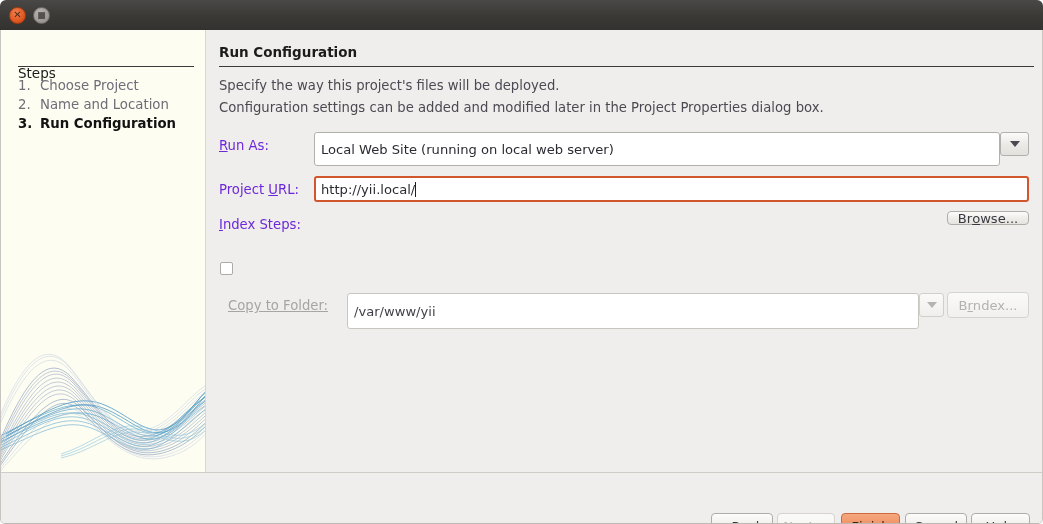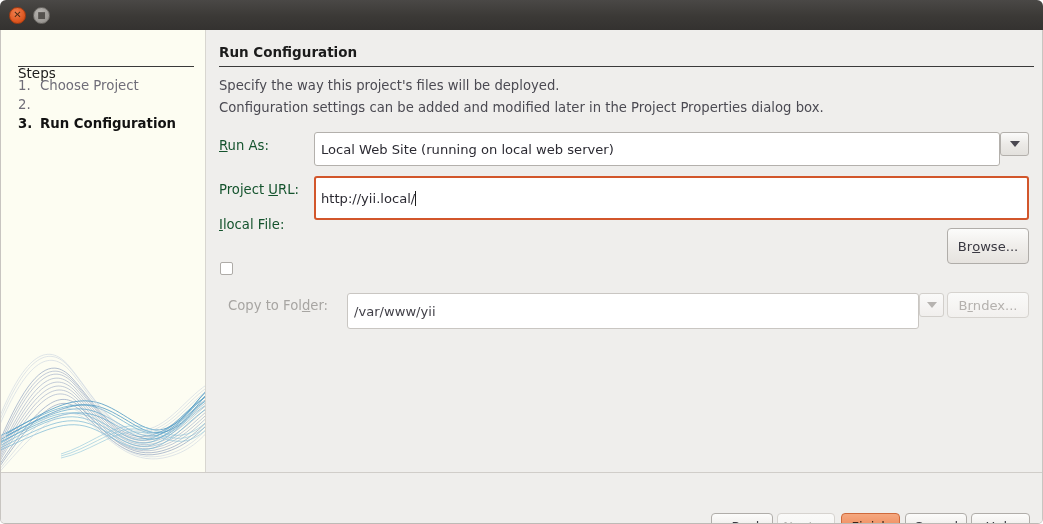--- a/index.html
+++ b/index.html
@@ -159,21 +159,21 @@
     color: #4b4a52;
     white-space: nowrap;
   }
   .desc.l1 { top: 48px; }
   .desc.l2 { top: 70px; }
 
   
   .row-label {
     position: absolute;
     font-size: 13.2px;
-    color: #14532d;
+    color: #6d28d9;
     white-space: nowrap;
   }
   .row-label.disabled { color: #a7a5a2; }
   .mn { text-decoration: underline; }
 
   .field {
     position: absolute;
     box-sizing: border-box;
     background: #ffffff;
     border: 1px solid #b3b0ac;
@@ -297,20 +297,21 @@
     <div class="steps-panel">
       <div class="steps-title">Steps</div>
       <div class="steps-rule"></div>
       <div class="steps-list">
         <div class="step-row">
           <span class="step-num">1.</span>
           <span class="step-label">Choose Project</span>
         </div>
         <div class="step-row">
           <span class="step-num">2.</span>
+          <span class="step-label">Name and Location</span>
         </div>
         <div class="step-row current">
           <span class="step-num">3.</span>
           <span class="step-label">Run Configuration</span>
         </div>
       </div>
 
       <div class="wave-art">
         <svg width="204" height="130" viewBox="0 0 204 130" xmlns="http://www.w3.org/2000/svg">
           <g fill="none" stroke-width="0.7" opacity="0.85">
@@ -369,35 +370,35 @@
 
       <div class="row-label" style="left:13px; top:108px;"><span class="mn">R</span><span>un As:</span></div>
       <div class="field" style="left:108px; top:102px; width:686px; height:24px;">
           <span>Local Web Site (running on local web server)</span>
         </div>
       <div class="combo-arrow-btn" style="left:794px; top:102px; width:29px; height:24px;">
         <span class="tri-down"></span>
       </div>
 
       <div class="row-label" style="left:13px; top:152px;"><span>Project </span><span class="mn">U</span><span>RL:</span></div>
-      <div class="field focused" style="left:108px; top:146px; width:715px; height:44px;">
+      <div class="field focused" style="left:108px; top:146px; width:715px; height:26px;">
           <span>http://yii.local/</span>
           <span class="caret"></span>
         </div>
 
-      <div class="row-label" style="left:13px; top:187px;"><span class="mn">I</span><span>local File:</span></div>
-      <div class="btn" style="left:741px; top:181px; width:82px; height:36px;margin-top:17px;">
+      <div class="row-label" style="left:13px; top:187px;"><span class="mn">I</span><span>ndex Steps:</span></div>
+      <div class="btn" style="left:741px; top:181px; width:82px; height:14px;">
           <span>Br</span>
           <span class="mn">o</span>
           <span>wse...</span>
         </div>
 
       <div class="checkbox-box" style="left:14px; top:232px;"></div>
 
-      <div class="row-label disabled" style="left:22px; top:268px;"><span>Copy to Fol</span><span class="mn">d</span><span>er:</span></div>
+      <div class="row-label disabled" style="left:22px; top:268px;text-decoration:underline;"><span>Copy to Fol</span><span class="mn">d</span><span>er:</span></div>
       <div class="field disabled-look" style="left:141px; top:263px; width:572px; height:36px;">
           <span>/var/www/yii</span>
         </div>
       <div class="combo-arrow-btn disabled" style="left:713px; top:263px; width:25px; height:24px;">
         <span class="tri-down"></span>
       </div>
       <div class="btn disabled" style="left:741px; top:262px; width:82px; height:26px;">
           <span>B</span>
           <span class="mn">r</span>
           <span>ndex...</span>

